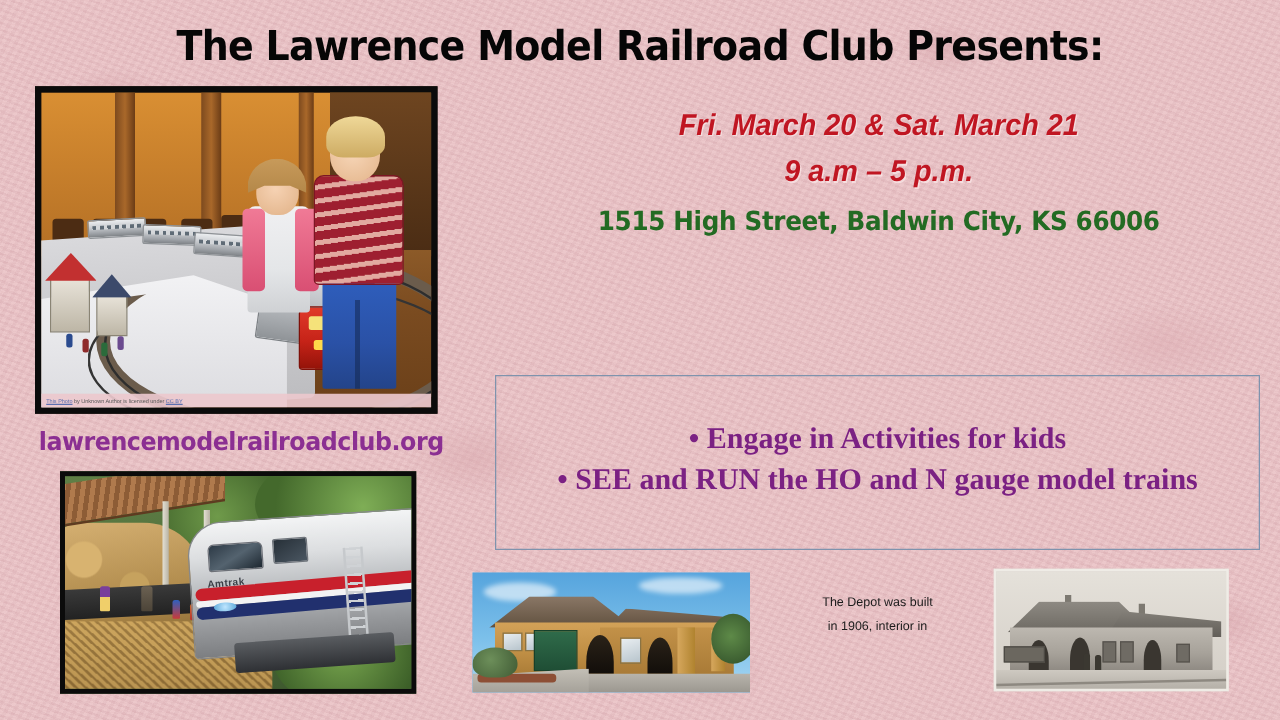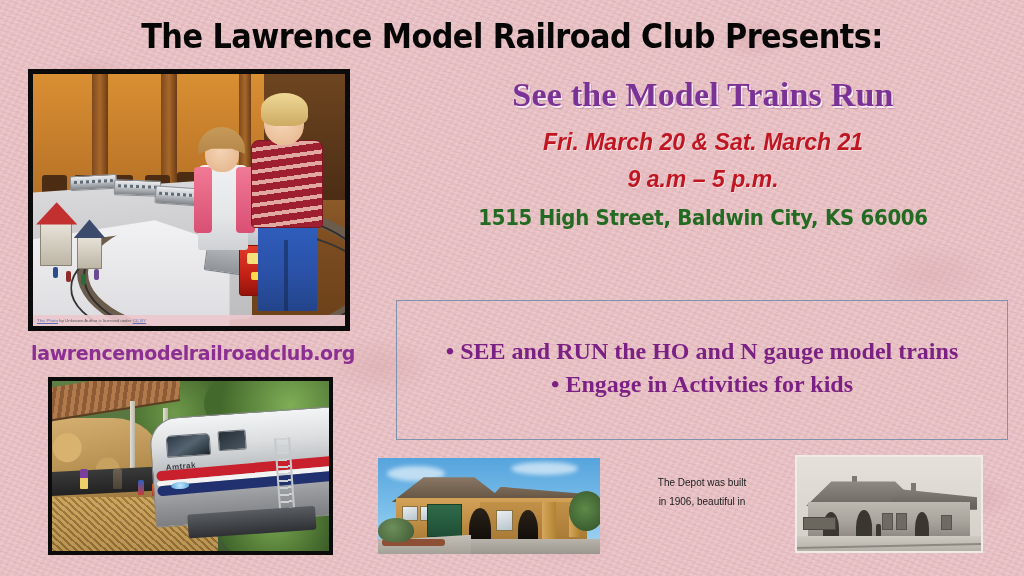--- a/index.html
+++ b/index.html
@@ -685,29 +685,28 @@
       <div class="l-windshield"></div>
       <div class="l-sidewindow"></div>
       <div class="l-amtrak-text">Amtrak</div>
       <div class="l-headlight"></div>
       <div class="l-ladder"></div>
       <div class="l-truck"></div>
     </div>
   </div>
 
   <div id="right-col">
-    <div class="headline">See the Model Trains Run</div>
     <div class="date-line">Fri. March 20 &amp; Sat. March 21</div>
     <div class="time-line">9 a.m – 5 p.m.</div>
     <div class="address-line">1515 High Street, Baldwin City, KS 66006</div>
   </div>
 
   <div id="bullet-box">
+    <div class="bullet">• Engage in Activities for kids</div>
     <div class="bullet">• SEE and RUN the HO and N gauge model trains</div>
-    <div class="bullet">• Engage in Activities for kids</div>
   </div>
 
   <div id="photo-depot-color">
     <div class="d-sky"></div>
     <div class="d-cloud" style="left:4%;top:8%;width:26%;height:16%;"></div>
     <div class="d-cloud" style="left:60%;top:4%;width:30%;height:14%;"></div>
     <div class="d-roof-main"></div>
     <div class="d-roof-wing"></div>
     <div class="d-body"></div>
     <div class="d-body2"></div>
@@ -721,21 +720,21 @@
     <div class="d-pillar" style="left:86%;top:48%;width:5%;height:34%;"></div>
     <div class="d-tree-r"></div>
     <div class="d-ground"></div>
     <div class="d-walk"></div>
     <div class="d-mulch"></div>
     <div class="d-bush"></div>
   </div>
 
   <div id="depot-caption">
     <div>The Depot was built</div>
-    <div>in 1906, beautiful in</div>
+    <div>in 1906, interior in</div>
   </div>
 
   <div id="photo-depot-bw">
     <div class="b-sky"></div>
     <div class="b-chimney" style="left:30%;top:20%;"></div>
     <div class="b-chimney" style="left:62%;top:28%;"></div>
     <div class="b-roof"></div>
     <div class="b-roof2"></div>
     <div class="b-body"></div>
     <div class="b-arch" style="left:14%;top:58%;width:9%;height:26%;"></div>

